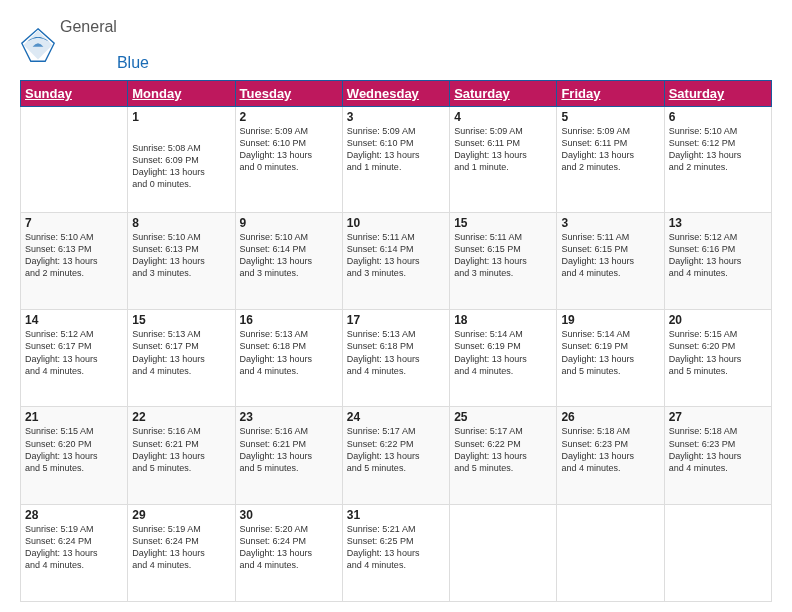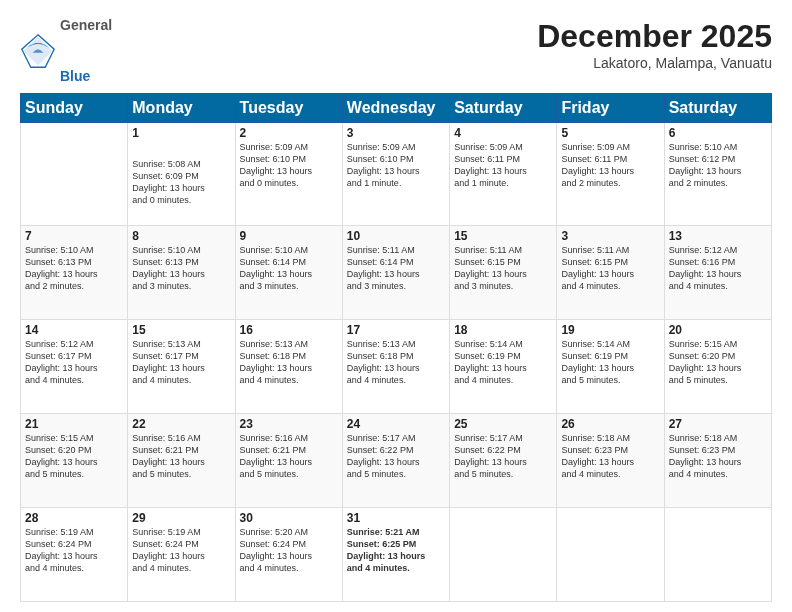--- a/index.html
+++ b/index.html
@@ -23,23 +23,23 @@
       align-items: flex-start;
       margin-bottom: 8px;
     }
     .logo {
       display: flex;
       align-items: center;
       gap: 0;
     }
     .logo-text {
       display: flex;
-      flex-direction: column;
-      font-size: 14px;
-      font-weight: bold;
+      flex-direction: row;
+      font-size: 16px;
+      font-weight: normal;
       line-height: 1.1;
     }
     .logo-text .general { color: #555; }
     .logo-text .blue { color: #1a6bb5; margin-top: 36px; }
     .logo-icon {
       width: 36px;
       height: 36px;
       margin-right: 4px;
     }
     .title-block {
@@ -55,27 +55,28 @@
       color: #444;
     }
     .calendar {
       flex: 1;
       border: 1px solid #ccc;
       border-collapse: collapse;
       width: 100%;
       table-layout: fixed;
     }
     .calendar th {
-      background-color: #0369a1;
+      background-color: #be185d;
       color: #fff;
-      font-size: 16px;
+      font-size: 13px;
       font-weight: bold;
       padding: 5px 4px;
       text-align: left;
       border: 1px solid #1a5a9e;
+      text-decoration: underline;
     }
     .calendar td {
       border: 1px solid #ddd;
       vertical-align: top;
       padding: 3px 4px;
       font-size: 9.5px;
       color: #333;
       height: 80px;
     }
     .day-num {
@@ -103,24 +104,20 @@
         <polygon points="20,4 36,20 20,36 4,20" fill="#1a6bb5" opacity="0.15"></polygon>
         <polygon points="20,2 38,18 28,38 12,38 2,18" fill="none" stroke="#1a6bb5" stroke-width="1.5"></polygon>
         <path d="M8,16 Q20,6 32,16 Q20,8 8,16Z" fill="#1a6bb5"></path>
         <path d="M14,22 Q20,14 26,22" fill="#1a6bb5" opacity="0.7"></path>
       </svg>
       <div class="logo-text">
         <span class="general">General</span>
         <span class="blue">Blue</span>
       </div>
     </div>
-    <div class="title-block">
-      <div class="month-title">December 2025</div>
-      <div class="subtitle">Lakatoro, Malampa, Vanuatu</div>
-    </div>
   </div>
 
   <table class="calendar">
     <thead>
       <tr>
       <th>Sunday</th>
           <th>Monday</th>
           <th>Tuesday</th>
           <th>Wednesday</th>
           <th>Saturday</th>
@@ -344,21 +341,21 @@
           </td>
           <td>
             <span class="day-num">30</span>
             <div class="cell-info" style="white-space: pre-line;">Sunrise: 5:20 AM
 Sunset: 6:24 PM
 Daylight: 13 hours
 and 4 minutes.</div>
           </td>
           <td>
             <span class="day-num">31</span>
-            <div class="cell-info" style="white-space: pre-line; font-weight: bold;">Sunrise: 5:21 AM
+            <div class="cell-info" style="white-space: pre-line;">Sunrise: 5:21 AM
 Sunset: 6:25 PM
 Daylight: 13 hours
 and 4 minutes.</div>
           </td>
           <td class="empty"></td>
           <td class="empty"></td>
           <td class="empty"></td>
         </tr>
       </tbody>
   </table>

